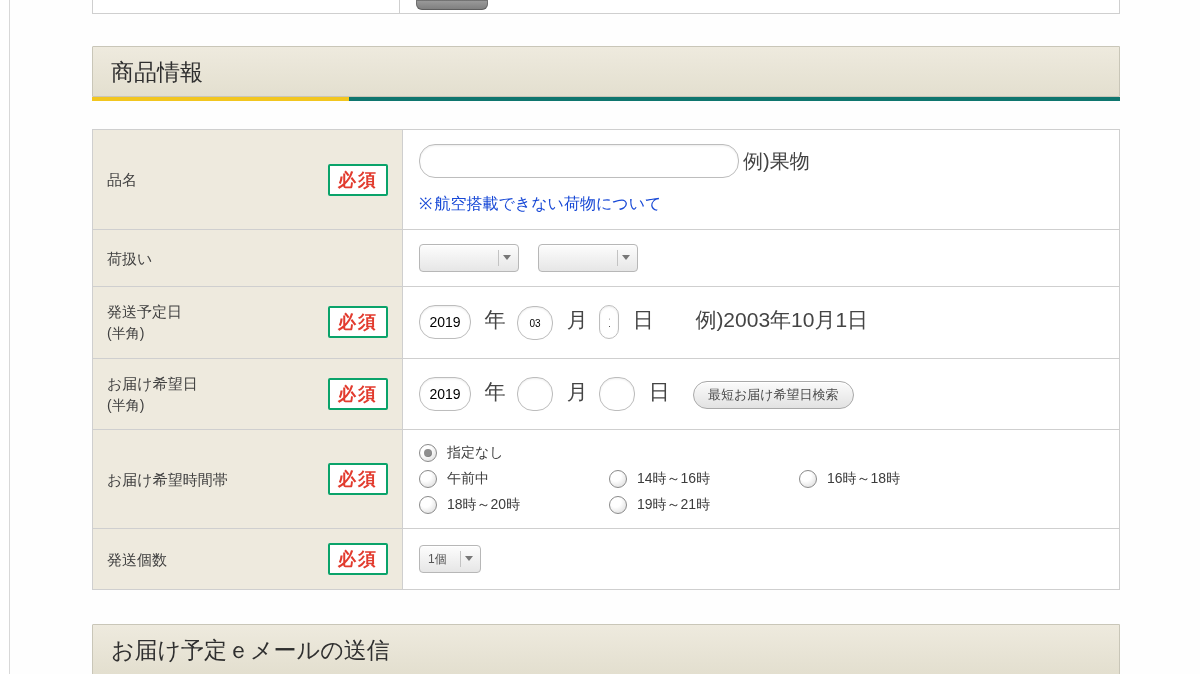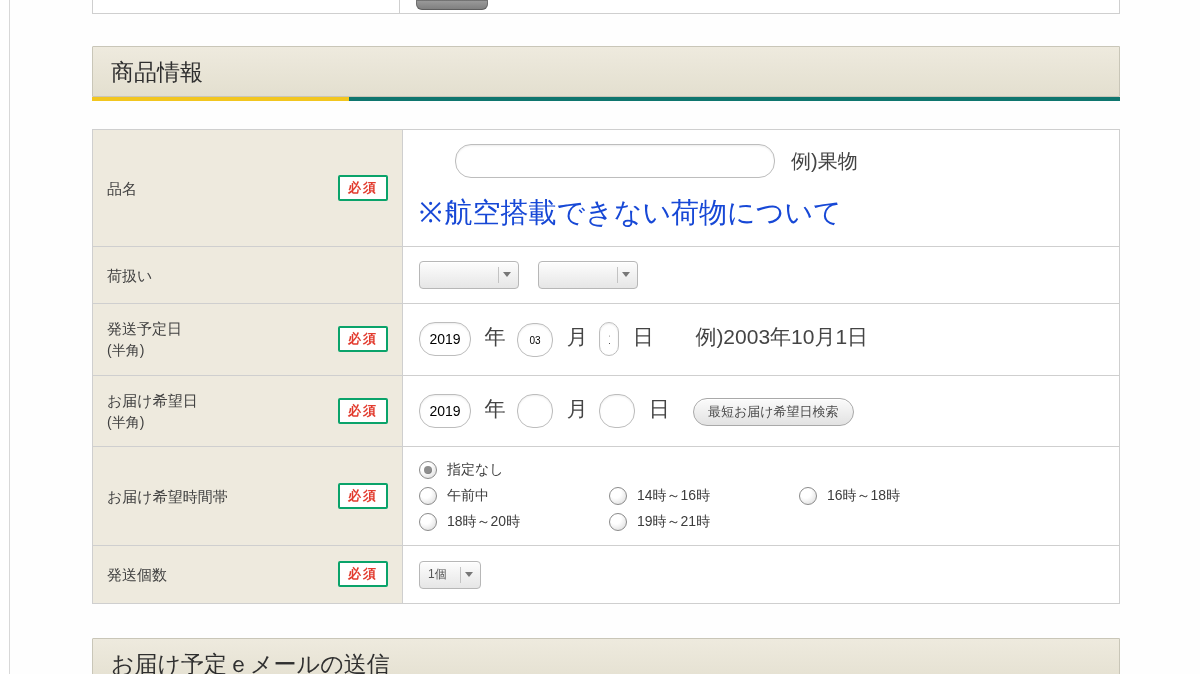--- a/index.html
+++ b/index.html
@@ -98,36 +98,36 @@
     font-size: 20px;
     color: #444;
   }
 
   .req-badge {
     display: inline-block;
     background: #fff;
     border: 2px solid #0aa36a;
     color: #e23b2e;
     font-weight: 700;
-    font-size: 13px;
+    font-size: 18px;
     padding: 2px 8px;
     border-radius: 2px;
     letter-spacing: 2px;
   }
 
   input.text {
     height: 34px;
     border: 1px solid #bdbdbd;
     border-radius: 16px;
     background: #fff;
     padding: 4px 8px;
     font-size: 18px;
     box-shadow: inset 0 1px 2px rgba(0,0,0,.08);
   }
-  .link-blue { font-size: 28px; }
+  .link-blue { font-size: 16px; }
   .link-blue a { color: #1748d6; text-decoration: none; cursor: pointer; }
   .note-asterisk { color: #1748d6; margin-right: 2px; }
 
   .select-like {
     display: inline-flex; align-items: center; justify-content: flex-end;
     width: 100px; height: 28px;
     border: 1px solid #b7b7b7; border-radius: 4px;
     background: linear-gradient(#fdfdfd,#e6e6e6);
     box-shadow: inset 0 1px 0 #fff;
     padding: 0 6px;
@@ -203,21 +203,21 @@
 
       <tbody>
           <tr>
         <td class="label-cell">
           <div class="row">
             <span class="label-text">品名</span>
             <span class="req-badge">必須</span>
           </div>
         </td>
         <td class="field-cell">
-          <div style="display:flex;align-items:center;gap:16px;flex-wrap:wrap;margin-left:36px;">
+          <div style="display:flex;align-items:center;gap:4px;flex-wrap:wrap;">
             <input class="text" style="width: 320px;" value="">
             <span>例)果物</span>
           </div>
           <div class="link-blue" style="margin-top:14px;">
             <span class="note-asterisk">※</span><a>航空搭載できない荷物について</a>
           </div>
         </td>
       </tr>
 
       <tr>

